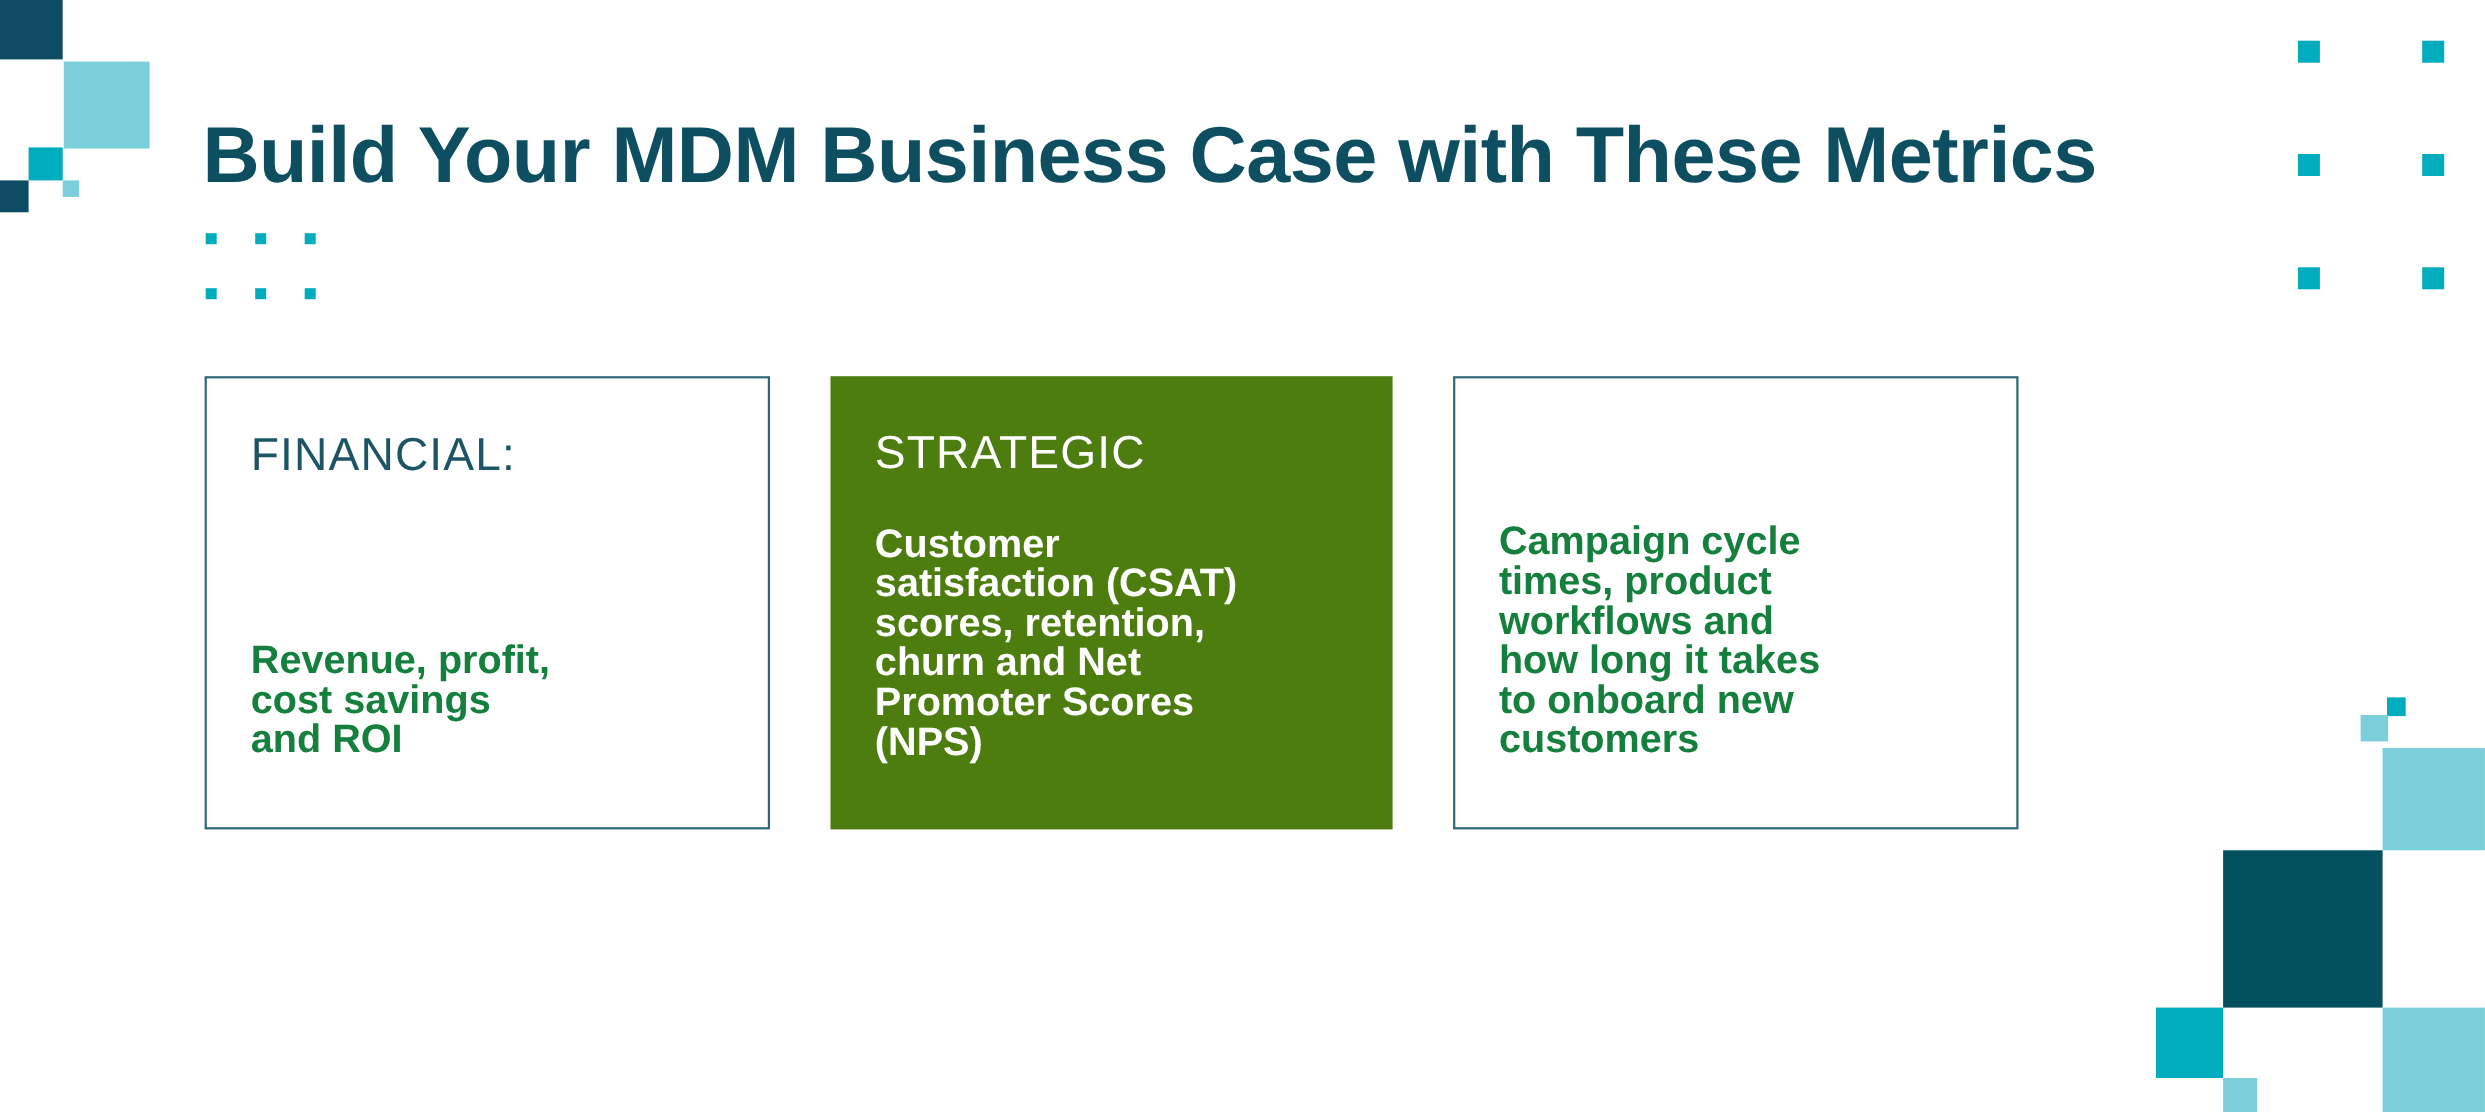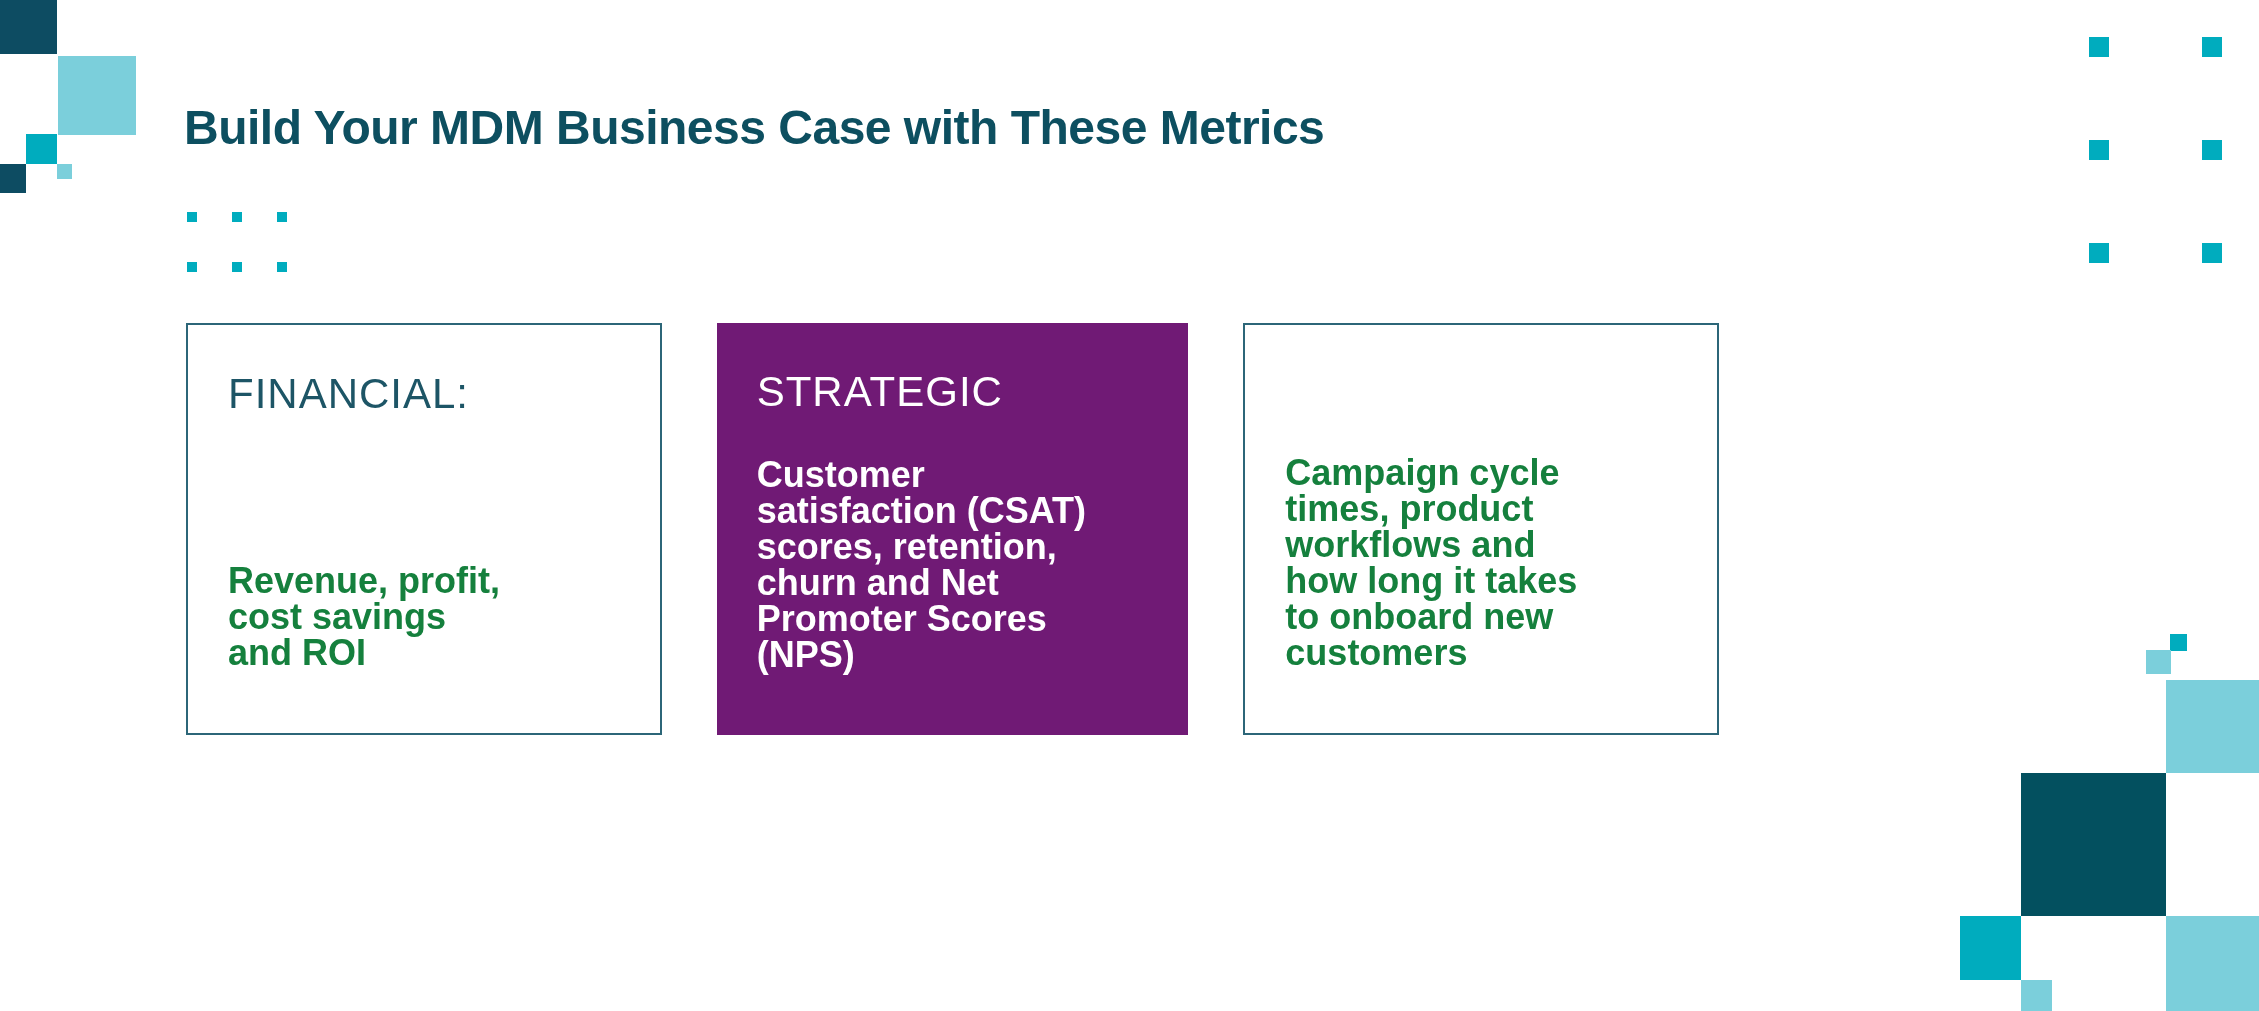--- a/index.html
+++ b/index.html
@@ -6,49 +6,49 @@
   body {
     width: 2259px; height: 1011px;
     position: relative; overflow: hidden;
     font-family: "Liberation Sans", "DejaVu Sans", sans-serif;
   }
   .canvas { position: absolute; inset: 0; background: #ffffff; }
 
   
   .title {
     position: absolute; left: 184px; top: 100px; margin: 0;
-    font-size: 48px; font-weight: 700; letter-spacing: -0.5px;
+    font-size: 72px; font-weight: 700; letter-spacing: -0.5px;
     color: #0d4f60; white-space: nowrap;
   }
 
   
   .dots {
     position: absolute; left: 187px; top: 212px;
     display: grid; grid-template-columns: repeat(3, 10px);
     grid-auto-rows: 10px; column-gap: 35px; row-gap: 40px;
   }
   .dot { width: 10px; height: 10px; background: #00acbe; }
 
   
   .cards {
-    position: absolute; left: 186px; top: 323px;
-    width: 1533px; height: 412px;
+    position: absolute; left: 186px; top: 342px;
+    width: 1649px; height: 412px;
     display: flex; gap: 55px;
   }
   .card {
     flex: 1 1 0; box-sizing: border-box;
     display: flex; flex-direction: column;
     padding: 44px 40px 62px 40px;
   }
   .card.outline {
     background: #ffffff;
     border: 2px solid #2c6678;
   }
   .card.filled {
-    background: #701a75;
+    background: #4d7c0f;
   }
   .card h2 {
     margin: 0; font-weight: 400;
     font-size: 42px; line-height: 50px; letter-spacing: 1px;
     white-space: nowrap;
   }
   .card.outline h2 { color: #1d5566; }
   .card.filled  h2 { color: #ffffff; }
   .card p {
     margin: auto 0 0 0;

